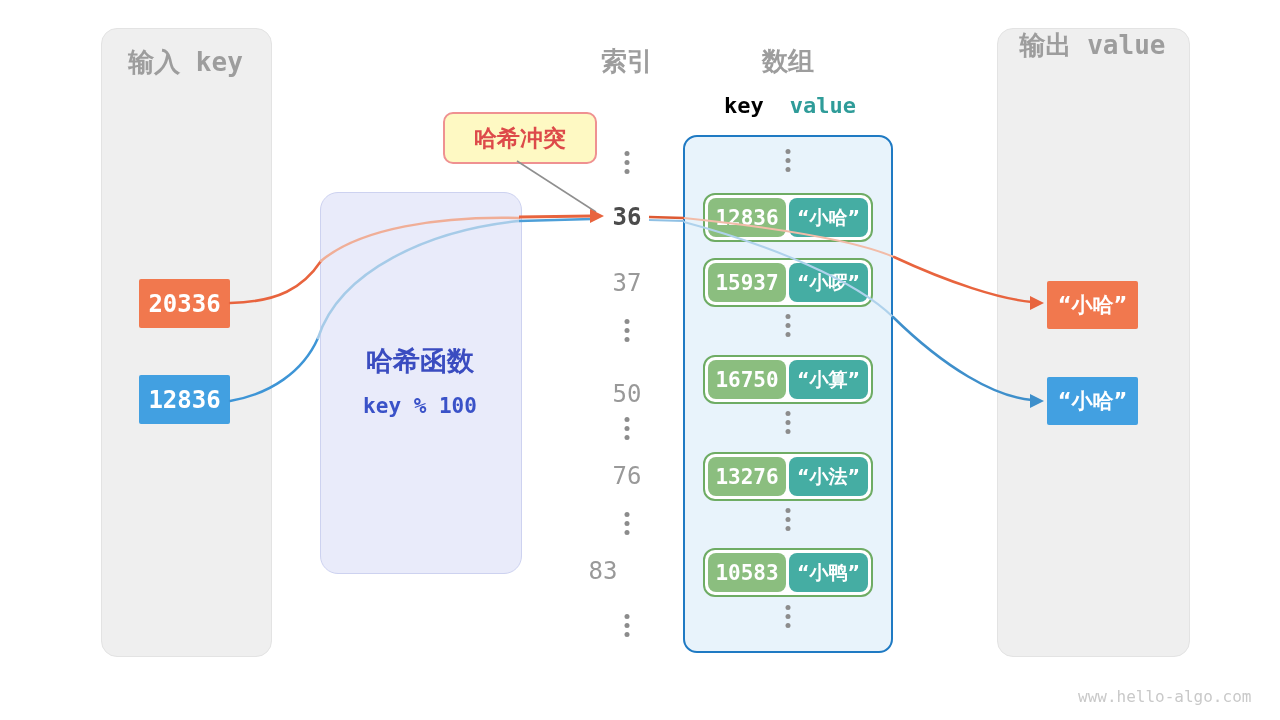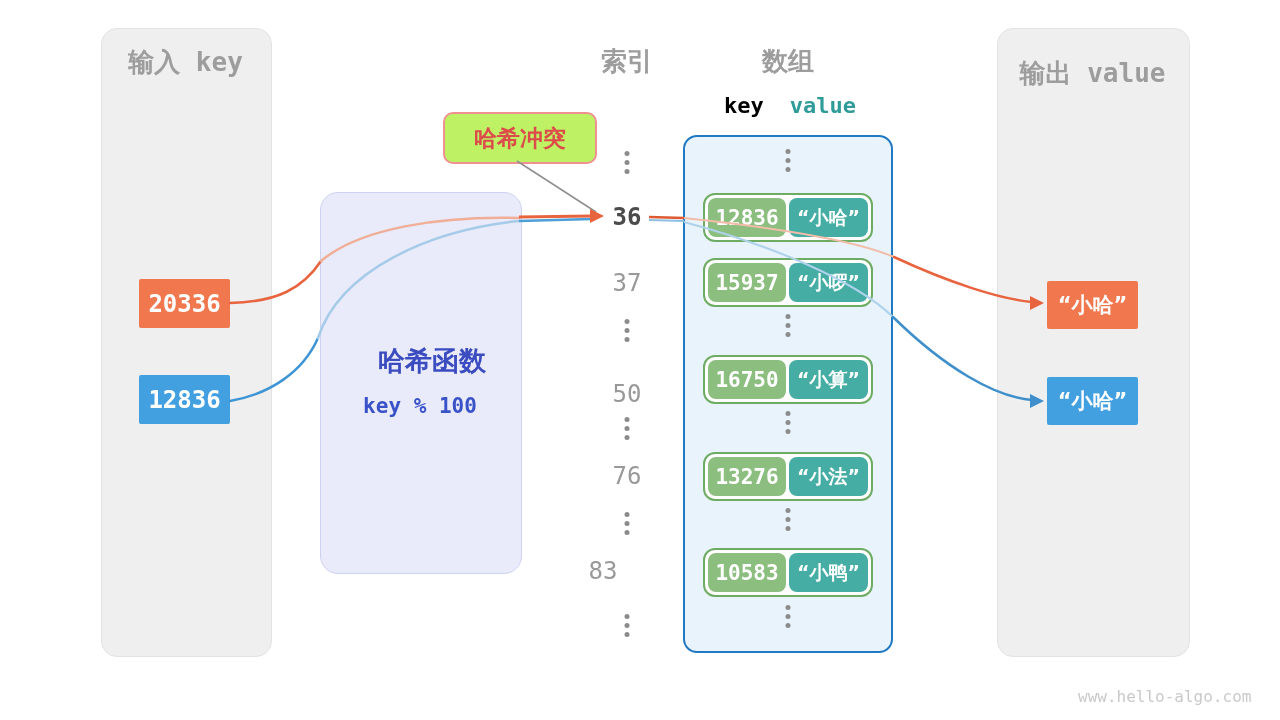--- a/index.html
+++ b/index.html
@@ -25,21 +25,21 @@
   .orange{background:#F1784E;}
   .blue{background:#42A0E1;}
 
   
   .hash-box{background:#E9EBFA;border:1.5px solid #CDD2F0;border-radius:18px;}
   .hash-title{font-weight:700;font-size:27px;color:#3A4CC0;text-align:center;width:200px;}
   .hash-formula{font-family:var(--mono);font-weight:700;font-size:21px;color:#3A52C8;
                 text-align:center;width:200px;}
 
   
-  .badge{background:#bef264;border:2px solid #EF9191;border-radius:10px;
+  .badge{background:#fef9c3;border:2px solid #EF9191;border-radius:10px;
          display:flex;align-items:center;justify-content:center;
          font-weight:700;font-size:23px;color:#DD4A4A;}
 
   
   .col-title{font-family:var(--mixed);font-weight:700;font-size:26px;color:#9D9D9D;
              transform:translateX(-50%);white-space:nowrap;}
   .kv-header{display:flex;gap:26px;transform:translateX(-50%);
              font-family:var(--mono);font-weight:700;font-size:22px;}
   .kv-header .k{color:#000000;}
   .kv-header .v{color:#2F9C99;}
@@ -72,21 +72,21 @@
 
 <div id="canvas">
 
   <div class="panel abs" style="left:101px;top:28px;width:169px;height:627px;"></div>
   <div class="panel-title abs" style="left:101px;top:45px;width:169px;">输入 key</div>
 
   <div class="pill num orange abs" style="left:139px;top:279px;width:91px;height:49px;">20336</div>
   <div class="pill num blue abs" style="left:139px;top:375px;width:91px;height:49px;">12836</div>
 
   <div class="hash-box abs" style="left:320px;top:192px;width:200px;height:380px;"></div>
-  <div class="hash-title abs" style="left:332px;top:343px;">哈希函数</div>
+  <div class="hash-title abs" style="left:320px;top:343px;">哈希函数</div>
   <div class="hash-formula abs" style="left:320px;top:394px;">key % 100</div>
 
   <div class="badge abs" style="left:443px;top:112px;width:150px;height:48px;">哈希冲突</div>
 
   <div class="col-title abs" style="left:627px;top:44px;">索引</div>
   <div class="col-title abs" style="left:788px;top:44px;">数组</div>
   <div class="kv-header abs" style="left:790px;top:93px;">
     <span class="k">key</span>
     <span class="v">value</span>
   </div>
@@ -165,21 +165,21 @@
     <span class="cell ck">10583</span>
     <span class="cell cv">“小鸭”</span>
   </div>
   <div class="vdots abs" style="left:788px;top:605px;">
       <i></i>
       <i></i>
       <i></i>
     </div>
 
   <div class="panel abs" style="left:997px;top:28px;width:191px;height:627px;"></div>
-  <div class="panel-title abs" style="left:997px;top:56px;width:191px;">输出 value</div>
+  <div class="panel-title abs" style="left:997px;top:28px;width:191px;">输出 value</div>
 
   <div class="pill val orange abs" style="left:1047px;top:281px;width:91px;height:48px;">“小哈”</div>
   <div class="pill val blue abs" style="left:1047px;top:377px;width:91px;height:48px;">“小哈”</div>
 
   <div class="footer abs" style="left:1078px;top:687px;">www.hello-algo.com</div>
 
   <svg class="overlay" viewBox="0 0 1280 720">
 
     <path d="M 517 161 L 596 212" stroke="#8F8F8F" stroke-width="1.5" fill="none"></path>
 

